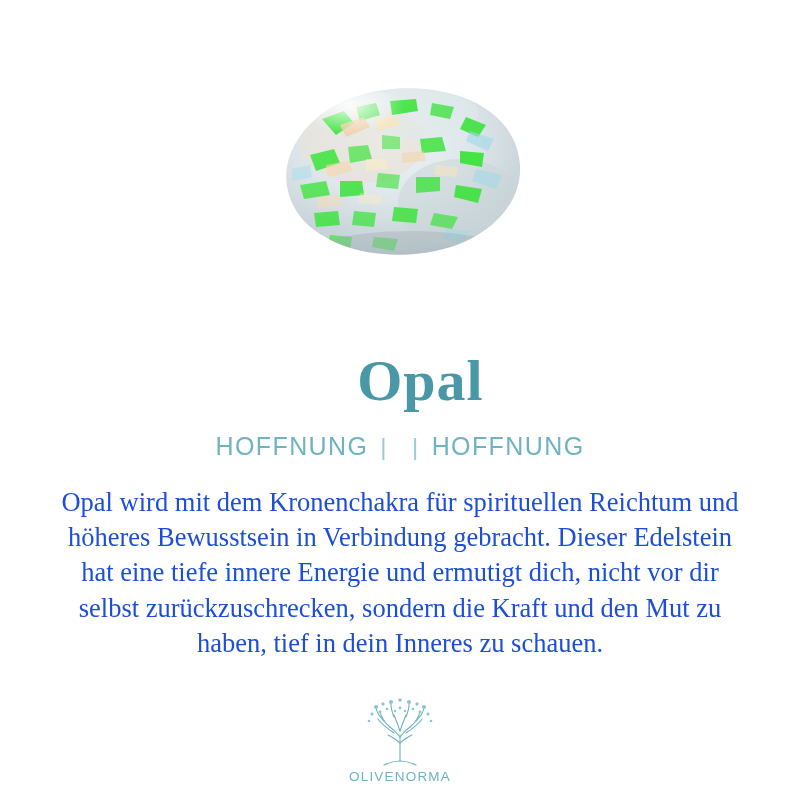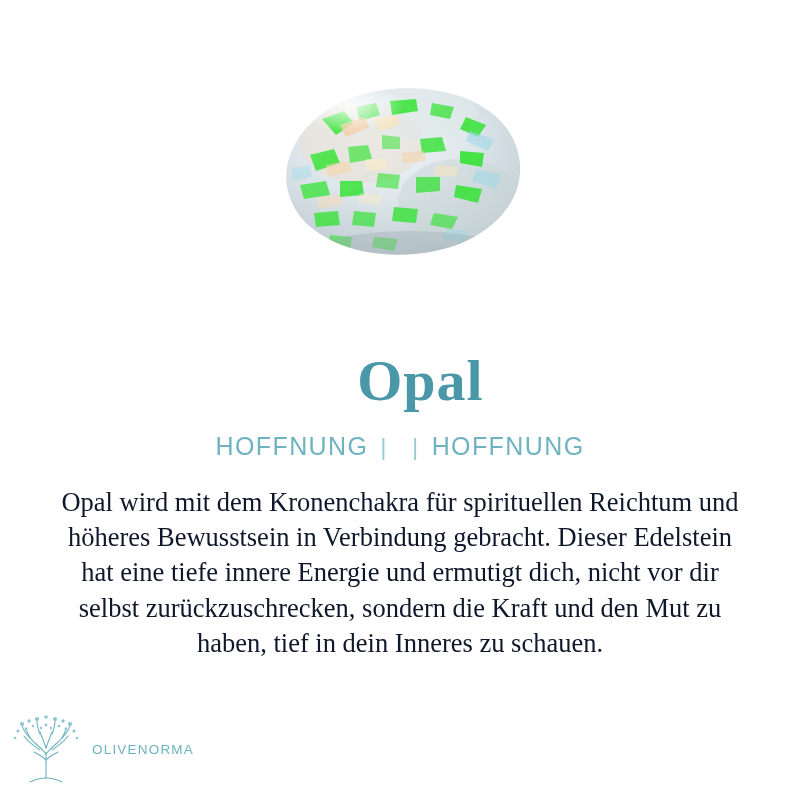--- a/index.html
+++ b/index.html
@@ -76,31 +76,31 @@
   }
 
   
   .description {
     margin-top: 24px;
     width: 690px;
     text-align: center;
     font-family: "Liberation Serif", serif;
     font-size: 26.5px;
     line-height: 1.33;
-    color: #0f172a;
+    color: #1d4ed8;
   }
 
   
   .logo-area {
     position: absolute;
     left: 0;
     right: 0;
     bottom: 16px;
     display: flex;
-    flex-direction: row;
+    flex-direction: column;
     align-items: center;
   }
   .logo-tree {
     width: 92px;
     height: 72px;
     display: block;
   }
   .logo-text {
     margin-top: 2px;
     font-family: "Liberation Sans", sans-serif;

